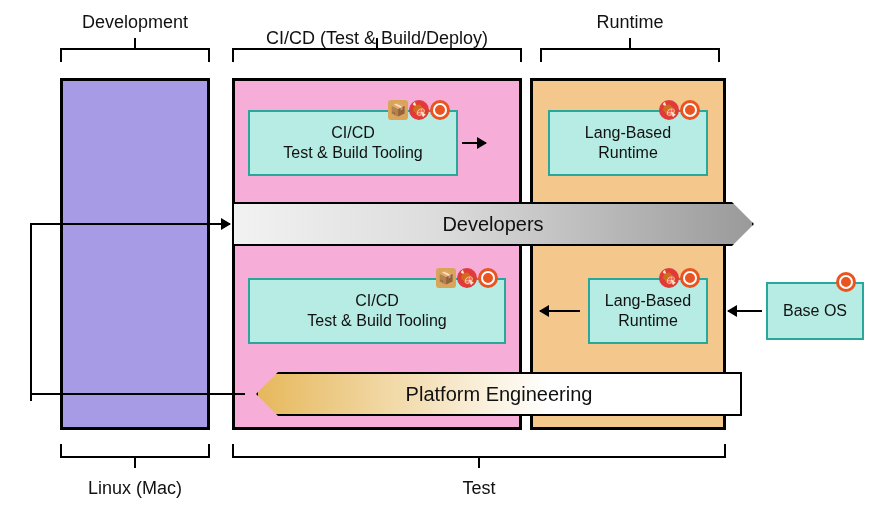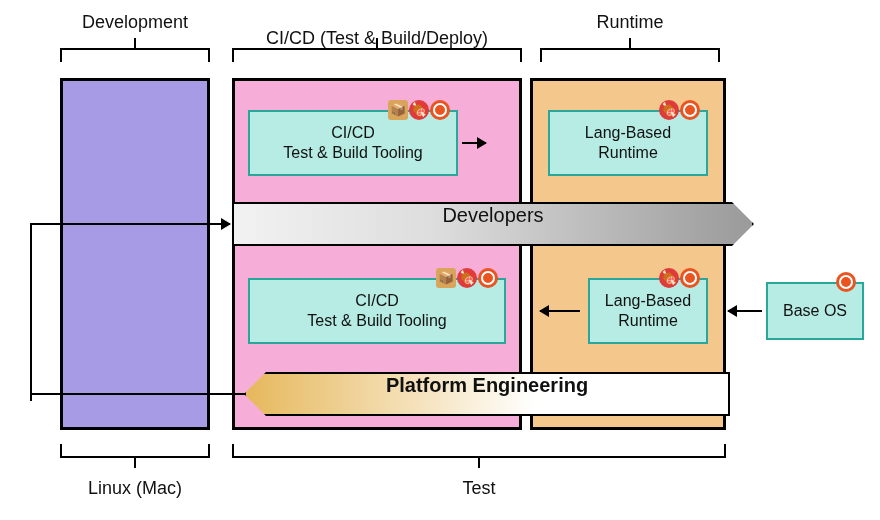--- a/index.html
+++ b/index.html
@@ -66,21 +66,21 @@
     content:""; position:absolute; right:-1px; top:-5px;
     border-left:10px solid #000; border-top:6px solid transparent; border-bottom:6px solid transparent;
   }
   .arrow-l::after {
     content:""; position:absolute; left:-1px; top:-5px;
     border-right:10px solid #000; border-top:6px solid transparent; border-bottom:6px solid transparent;
   }
 
   
   .chevron {
-    position:absolute; height:44px; display:flex; justify-content:center;
+    position:absolute; height:44px; display:flex; align-items:center; justify-content:center;
     font-size:20px; border:2px solid #000;
     clip-path: polygon(0 0, calc(100% - 22px) 0, 100% 50%, calc(100% - 22px) 100%, 0 100%);
   }
   .chevron-rev {
     clip-path: polygon(22px 0, 100% 0, 100% 100%, 22px 100%, 0 50%);
   }
   .chev-dev { background: linear-gradient(90deg, #f2f2f2 0%, #dcdcdc 40%, #9a9a9a 100%); }
   .chev-plat { background: linear-gradient(90deg, #e6b85c 0%, #fff 60%, #fff 100%); }
 
 </style>
@@ -153,21 +153,21 @@
 
 <div class="arrow-l" style="left:728px; top:310px; width:34px;"></div>
 
 <div class="innerbox" style="left:766px; top:282px; width:98px; height:58px;">
   <div class="icons">
     <span class="ico ico-ubuntu"></span>
   </div>
   <span>Base OS</span>
 </div>
 
-<div class="chevron chevron-rev chev-plat" style="left:244px; top:372px; width:486px;font-weight:bold;">
+<div class="chevron chevron-rev chev-plat" style="left:256px; top:372px; width:486px;">
   <span>Platform Engineering</span>
 </div>
 
 <div class="abs" style="left:30px; top:393px; width:215px;">
   <div style="position:absolute; left:0; top:-170px; width:2px; height:172px; background:#000;"></div>
   <div style="position:absolute; left:0; top:0; width:215px; height:2px; background:#000;"></div>
 </div>
 
 <div class="bracket-bottom" style="left:60px; top:444px; width:150px; height:14px;"></div>
 <div class="label" style="left:60px; top:478px; width:150px;">Linux (Mac)</div>

